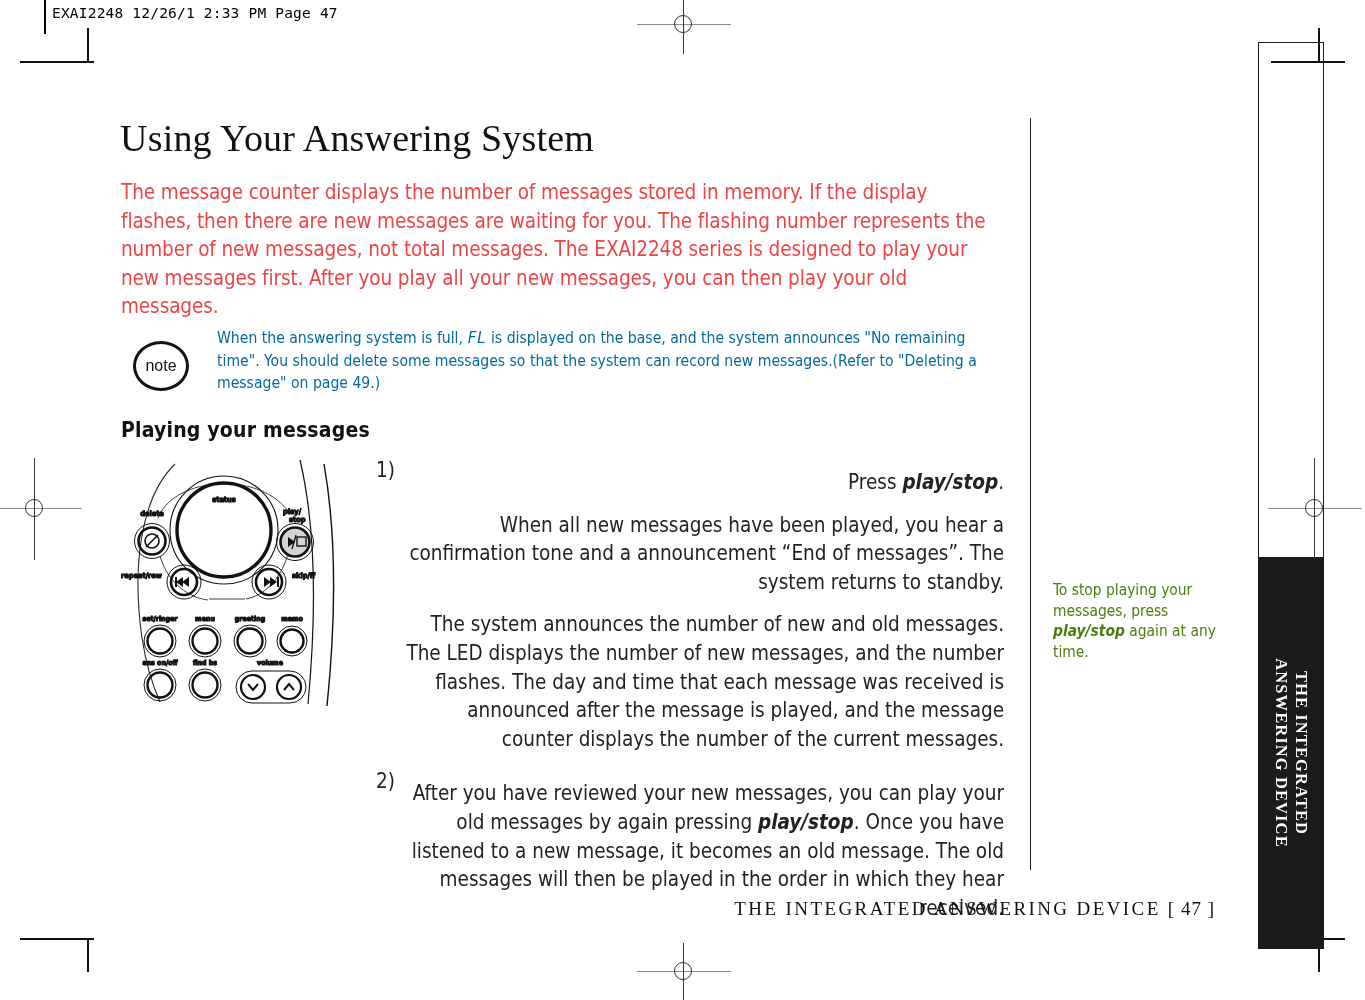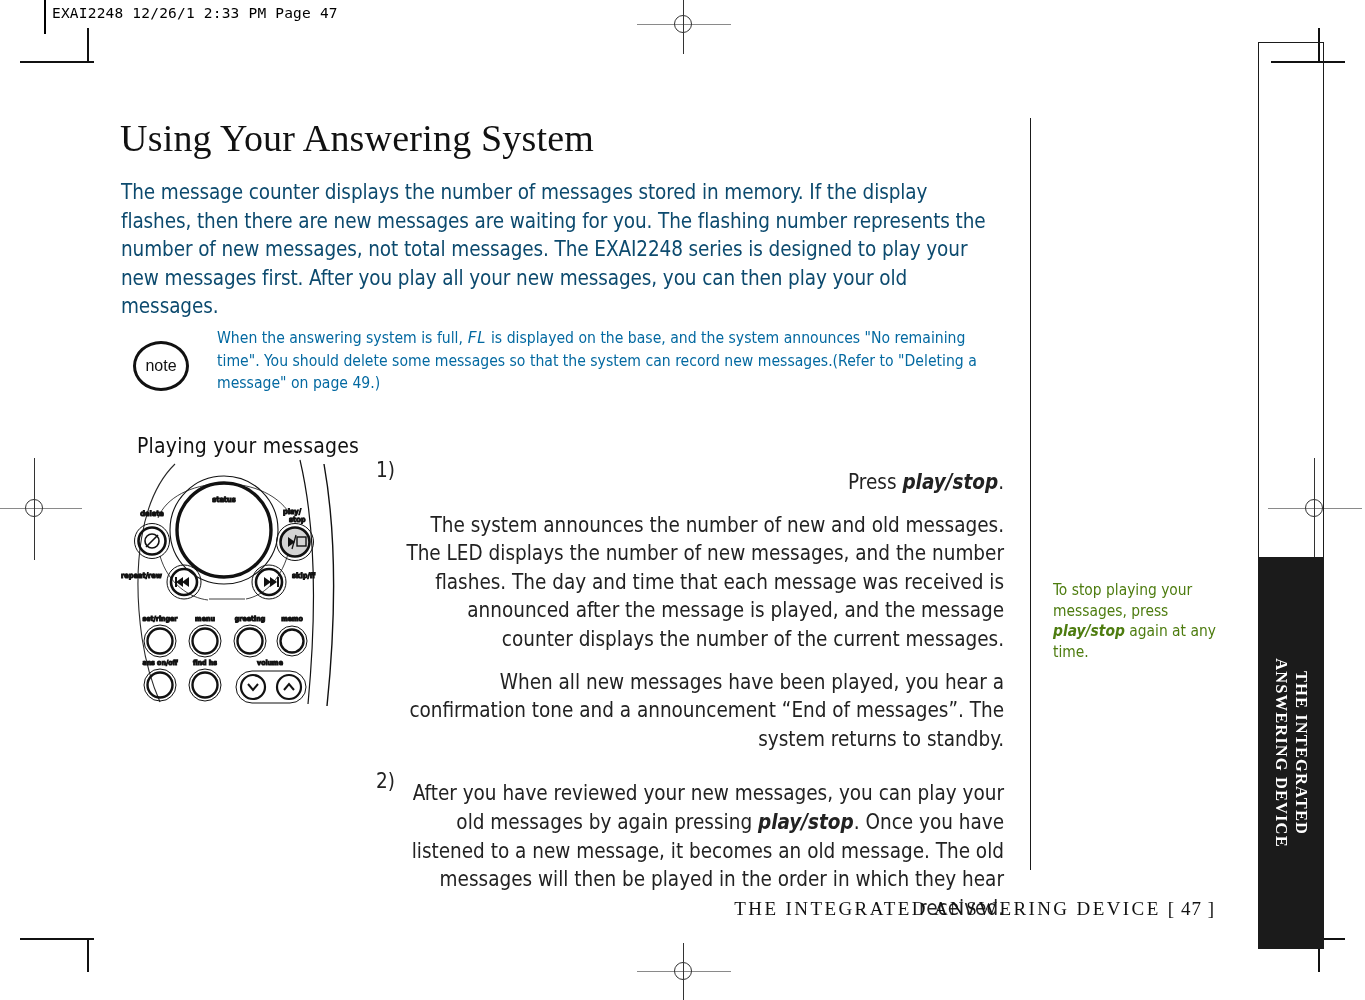--- a/index.html
+++ b/index.html
@@ -99,21 +99,21 @@
 
   .intro {
     position: absolute;
     left: 121px;
     top: 178px;
     width: 880px;
     font-family: "DejaVu Sans Condensed", "Liberation Sans Narrow", "Liberation Sans", sans-serif;
     font-stretch: condensed;
     font-size: 20.5px;
     line-height: 28.5px;
-    color: #0c4a6e;
+    color: #ef4444;
     letter-spacing: -0.1px;
   }
 
   
   .note-wrap {
     position: absolute;
     left: 133px;
     top: 327px;
     width: 880px;
   }
@@ -144,24 +144,24 @@
     font-family: "DejaVu Sans Mono", monospace;
     font-style: italic;
     font-size: 15px;
     letter-spacing: 0.5px;
   }
 
   h2.sub {
     position: absolute;
     left: 121px;
     top: 418px;
-    margin: 16px;
-    font-family: "DejaVu Sans Condensed", "Liberation Sans Narrow", "Liberation Sans", sans-serif;
-    font-stretch: condensed;
-    font-weight: normal;
+    margin: 0;
+    font-family: "DejaVu Sans Condensed", "Liberation Sans Narrow", "Liberation Sans", sans-serif;
+    font-stretch: condensed;
+    font-weight: bold;
     font-size: 21px;
     color: #111;
     letter-spacing: 0.2px;
   }
 
   
   .steps {
     position: absolute;
     left: 376px;
     top: 456px;
@@ -427,22 +427,22 @@
       </g>
     </svg>
   </div>
 
   <div class="steps">
 
     <div class="step">
       <div class="num">1)</div>
       <div class="body">
         <p><span>Press </span><b class="bi">play/stop</b><span>.</span></p>
+        <p>When all new messages have been played, you hear a confirmation tone and a announcement “End of messages”. The system returns to standby.</p>
         <p>The system announces the number of new and old messages. The LED displays the number of new messages, and the number flashes. The day and time that each message was received is announced after the message is played, and the message counter displays the number of the current messages.</p>
-        <p>When all new messages have been played, you hear a confirmation tone and a announcement “End of messages”. The system returns to standby.</p>
       </div>
     </div>
 
     <div class="step">
       <div class="num">2)</div>
       <div class="body">
         <p><span>After you have reviewed your new messages, you can play your old messages by again pressing </span><b class="bi">play/stop</b><span>. Once you have listened to a new message, it becomes an old message. The old messages will then be played in the order in which they hear received.</span></p>
       </div>
     </div>
 

